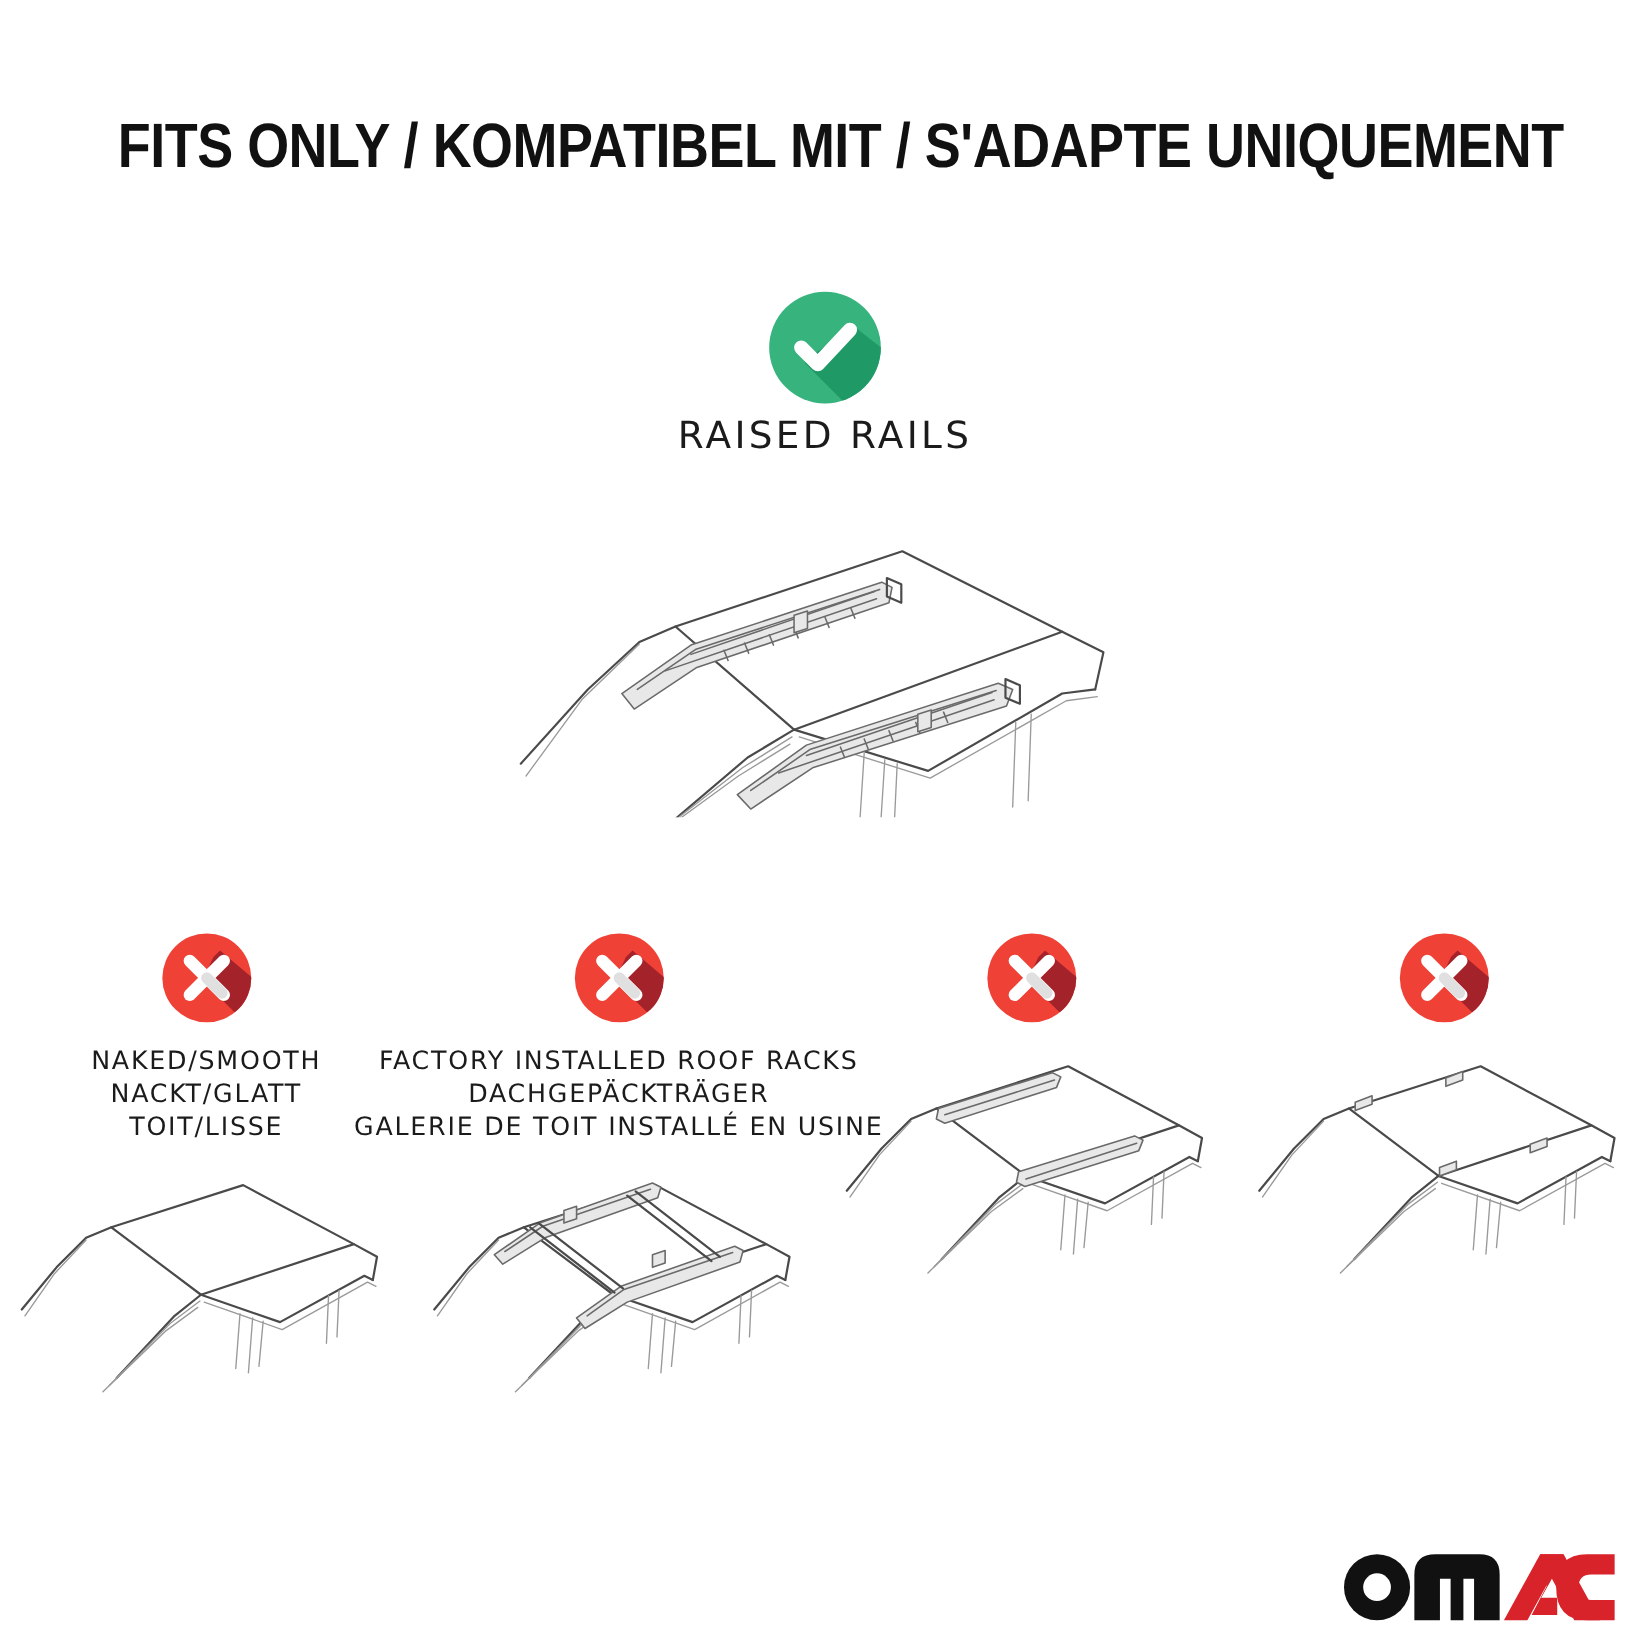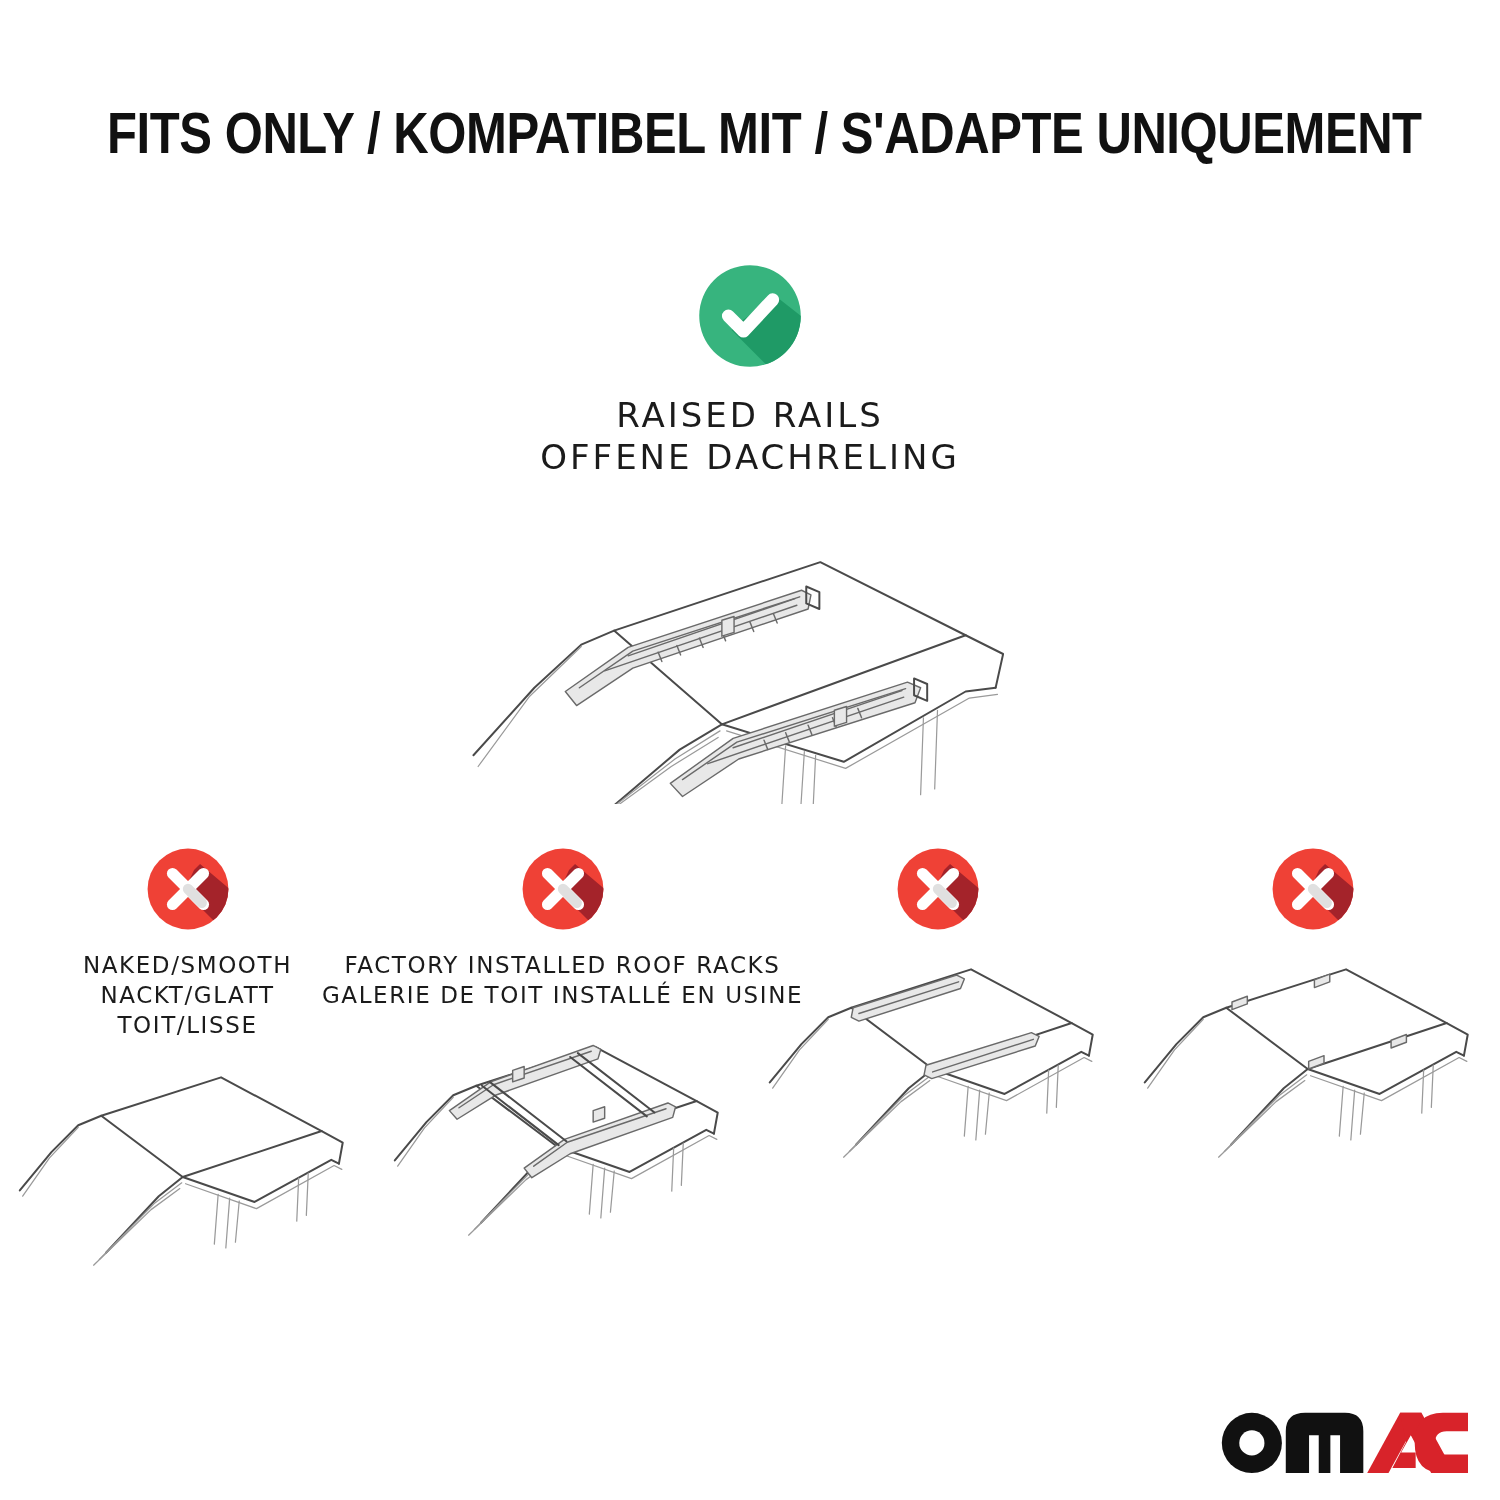--- a/index.html
+++ b/index.html
@@ -51,21 +51,21 @@
     left: 0;
     width: 1500px;
     text-align: center;
   }
   .hero-icon {
     width: 108px;
     height: 108px;
     margin: 0 auto;
   }
   .hero-label {
-    margin-top: 24px;
+    margin-top: 5px;
     font-size: 34px;
     line-height: 42px;
     letter-spacing: 3.0px;
     font-weight: 400;
     color: #1b1b1b;
     font-family: "DejaVu Sans", sans-serif;
   }
   .hero-label div { white-space: nowrap; }
   .hero-art {
     margin-top: 26px;
@@ -145,21 +145,20 @@
       <circle cx="50" cy="50" r="47" fill="#37b47e"></circle>
       <g clip-path="url(#heroClip)">
         <path d="M40 56 L33 63 L70 100 L110 100 L110 60 L73 31 L66 38 Z" fill="#1f9a66"></path>
       </g>
       <path d="M30 50 L44 64 L71 35" fill="none" stroke="#ffffff" stroke-width="12" stroke-linecap="round" stroke-linejoin="round"></path>
     </svg>
   </div>
 
   <div class="hero-label">
     <div>RAISED RAILS</div>
-    <div>OFFENE DACHRELING</div>
   </div>
 
   <div class="hero-art">
     <svg viewBox="0 0 660 320" width="660" height="300" aria-hidden="true">
 
       <path class="line" d="M185 135 L405 62 L560 140 L300 235 Z" fill="#ffffff"></path>
 
       <path class="line" d="M185 135 L150 150 L100 196 L35 268"></path>
       <path class="line-soft" d="M150 152 L95 205 L40 280"></path>
       <path class="line" d="M300 235 L255 262 L175 330"></path>
@@ -262,20 +261,21 @@
         <g clip-path="url(#xc2)">
           <path d="M50 43 L43 50 L93 100 L110 100 L110 60 L64 21 L57 28 Z" fill="#a4232a"></path>
         </g>
         <path d="M32 32 L68 68" stroke="#ffffff" stroke-width="13" stroke-linecap="round"></path>
         <path d="M68 32 L32 68" stroke="#ffffff" stroke-width="13" stroke-linecap="round"></path>
         <path d="M50 50 L66 66" stroke="#e0e0e0" stroke-width="12" stroke-linecap="round"></path>
       </svg>
     </div>
     <div class="col-label">
       <div>FACTORY INSTALLED ROOF RACKS</div>
+      <div>DACHGEPÄCKTRÄGER</div>
       <div>GALERIE DE TOIT INSTALLÉ EN USINE</div>
     </div>
     <div class="col-art">
       <svg viewBox="0 0 360 230" width="345" height="225" aria-hidden="true">
         <path class="line" d="M90 62 L215 22 L320 78 L175 126 Z" fill="#ffffff"></path>
         <path class="line" d="M90 62 L66 72 L38 100 L5 140"></path>
         <path class="line-soft" d="M66 74 L36 106 L8 146"></path>
         <path class="line" d="M175 126 L150 146 L95 205"></path>
         <path class="line-soft" d="M174 132 L146 153 L88 212"></path>
         <path class="line-soft" d="M172 138 L142 160 L82 218"></path>

